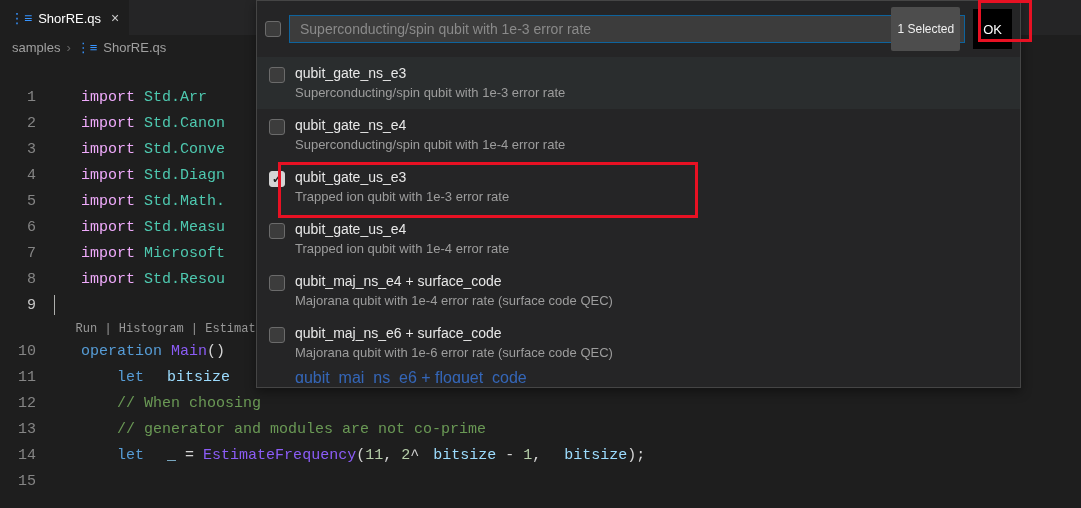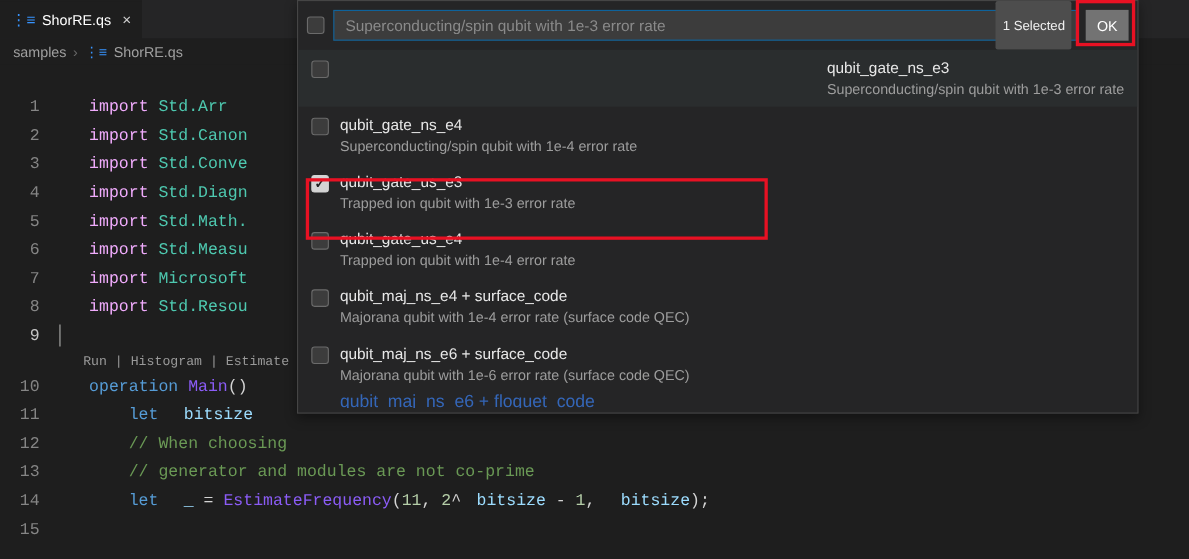--- a/index.html
+++ b/index.html
@@ -88,21 +88,21 @@
     width:1px; height:20px;
     background:#aeafad;
     vertical-align:middle;
     margin-right:2px;
   }
 
   
   .quickpick {
     position: absolute;
     top: 0;
-    left: 270px;
+    left: 256px;
     width: 765px;
     background: #252526;
     border: 1px solid #454545;
     box-shadow: 0 4px 10px rgba(0,0,0,.4);
     z-index: 20;
     padding-bottom: 4px;
   }
   .qp-header {
     display:flex;
     align-items:center;
@@ -142,36 +142,36 @@
   .qp-badge{
     background:#4d4d4d;
     color:#f0f0f0;
     font-size:12px;
     padding:15px 6px;
     border-radius:2px;
     margin-left:4px;
     white-space: nowrap;
   }
   .qp-ok{
-    background:#737373;
+    background:#000000;
     color:#ffffff;
     border:none;
     font-size:13px;
-    height:28px;
+    height:40px;
     padding:0 10px;
     cursor:pointer;
   }
   .qp-list{ max-height: 430px; overflow:hidden;}
   .qp-item{
     display:flex;
     align-items:flex-start;
     gap:10px;
     padding: 6px 12px 6px 12px;
   }
-  .qp-item.hover{ background:#2a2d2e;justify-content:space-between;}
+  .qp-item.hover{ background:#2a2d2e;}
   .qp-item .qp-cb-outer{ margin-top:4px;}
   .qp-txt{ display:flex; flex-direction:column; line-height:20px;}
   .qp-title{ color:#e8e8e8; font-size:14px;}
   .qp-desc { color:#9d9d9d; font-size:13px;}
   .qp-cut  { color:#3b82f6; font-size:16px; padding-left:38px; text-decoration:line-through; opacity:.6;}
 
   
   .anno{
     position:absolute;
     border:3px solid #e81123;

